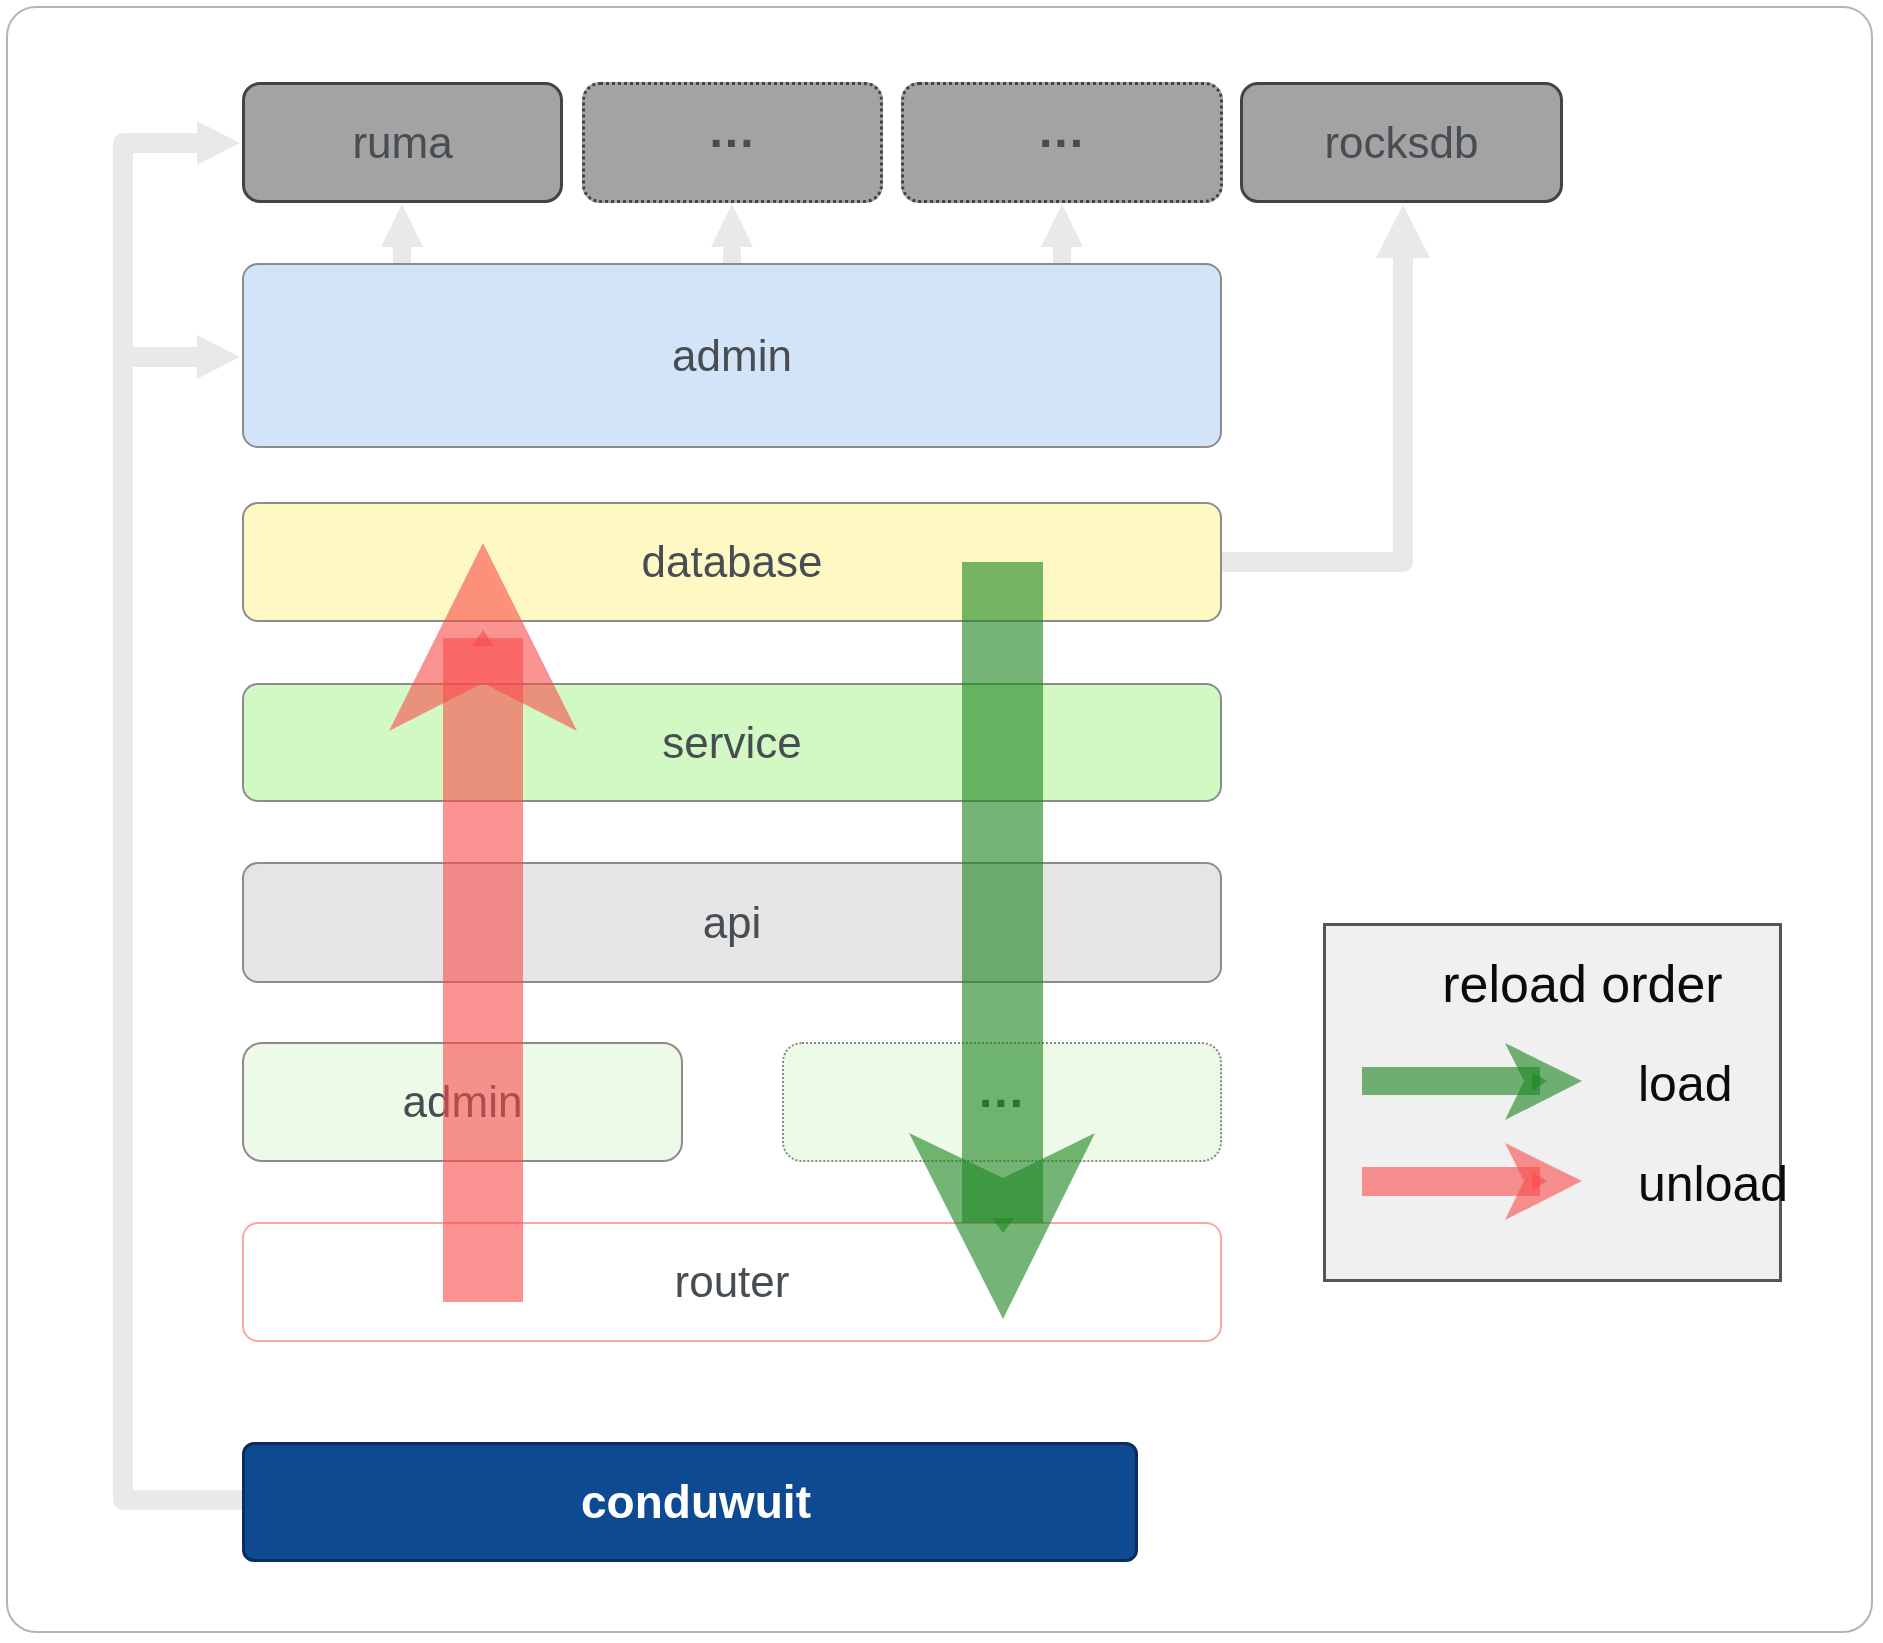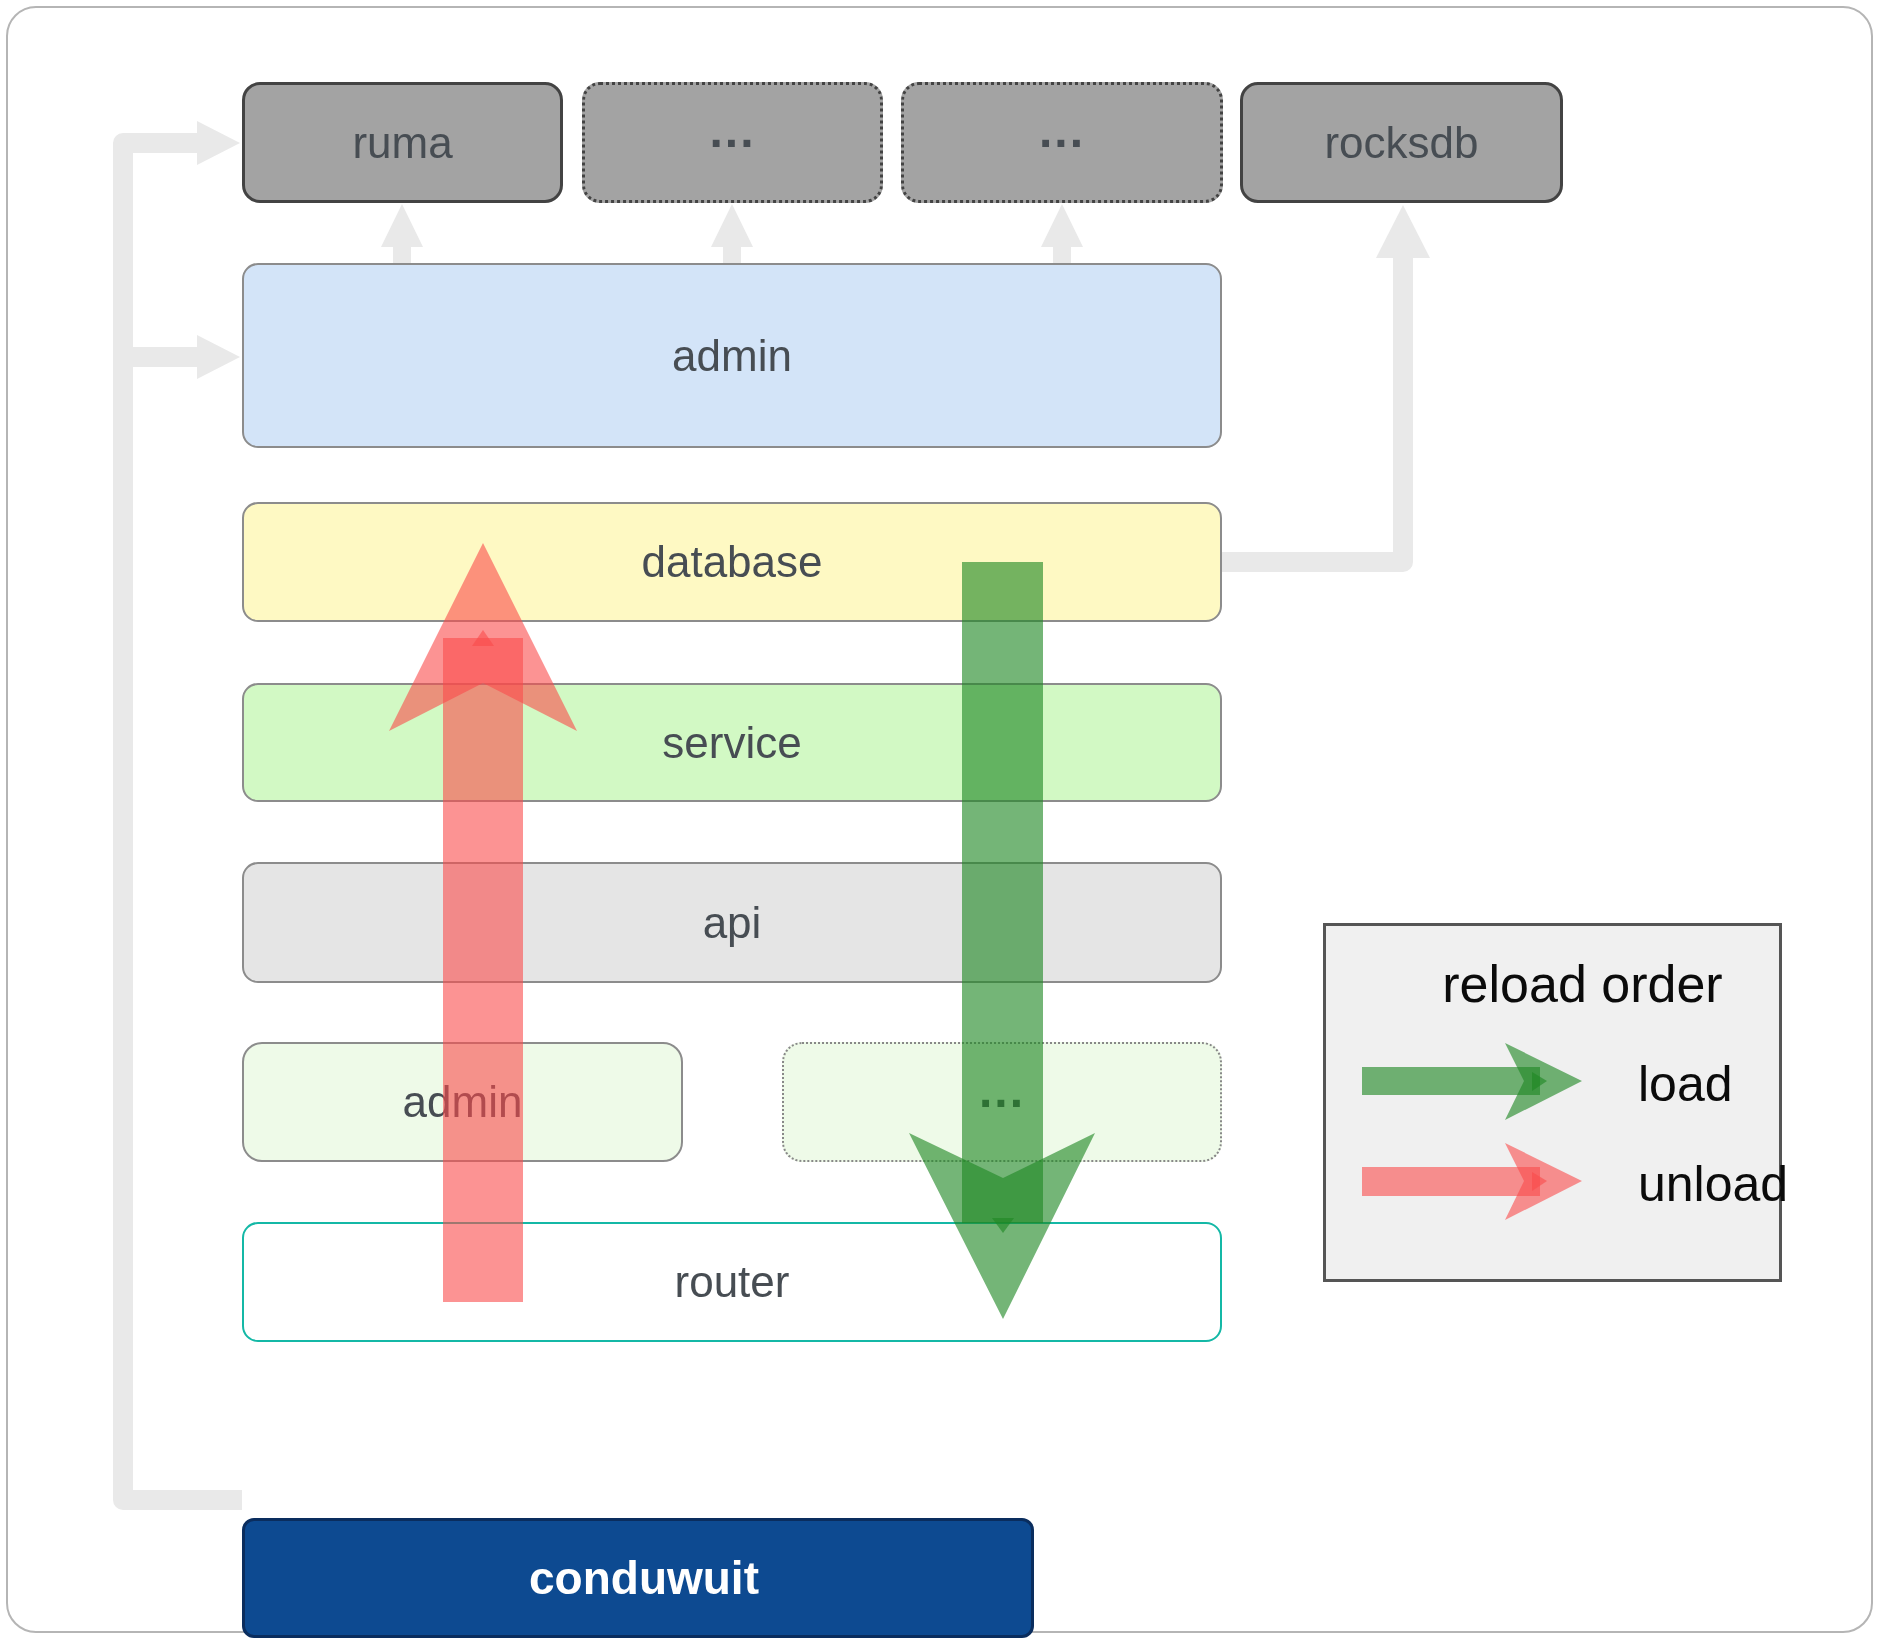--- a/index.html
+++ b/index.html
@@ -29,22 +29,22 @@
   .b-ruma    {left:242px;top:82px;width:321px;height:121px;}
   .b-top1    {left:582px;top:82px;width:301px;height:121px;}
   .b-top2    {left:901px;top:82px;width:322px;height:121px;}
   .b-rocksdb {left:1240px;top:82px;width:323px;height:121px;}
   .b-core    {left:242px;top:263px;width:980px;height:185px;background:#d3e4f8;border:2px solid #8c8c8c;border-radius:16px;}
   .b-database{left:242px;top:502px;width:980px;height:120px;background:#fef9c3;border:2px solid #8c8c8c;border-radius:16px;}
   .b-service {left:242px;top:683px;width:980px;height:119px;background:#d2f9c4;border:2px solid #8c8c8c;border-radius:16px;}
   .b-api     {left:242px;top:862px;width:980px;height:121px;background:#e5e5e5;border:2px solid #8c8c8c;border-radius:16px;}
   .b-admin   {left:242px;top:1042px;width:441px;height:120px;background:#eefae8;border:2px solid #8c8c8c;border-radius:20px;}
   .b-mid     {left:782px;top:1042px;width:440px;height:120px;background:#eefae8;border:2px dotted #888888;border-radius:20px;}
-  .b-router  {left:242px;top:1222px;width:980px;height:120px;background:#ffffff;border:2px solid #14b8a6;border-radius:16px;}
-  .b-conduwuit{left:242px;top:1518px;width:792px;height:120px;background:#0d4a91;border:3px solid #0a2d5e;border-radius:12px;padding-left:12px;}
+  .b-router  {left:242px;top:1222px;width:980px;height:120px;background:#ffffff;border:2px solid #fca5a5;border-radius:16px;}
+  .b-conduwuit{left:242px;top:1442px;width:896px;height:120px;background:#0d4a91;border:3px solid #0a2d5e;border-radius:12px;padding-left:12px;}
   .b-conduwuit span{color:#ffffff;font-weight:600;font-size:46px;}
   .dots span{font-weight:700;font-size:48px;transform:translateY(-0.26em);letter-spacing:2px;}
   .legend{
     position:absolute;z-index:2;
     left:1323px;top:923px;width:459px;height:359px;
     background:#f0f0f0;border:3px solid #555555;
     box-sizing:border-box;
   }
   .legend-title{
     position:absolute;left:0;top:28px;width:100%;

